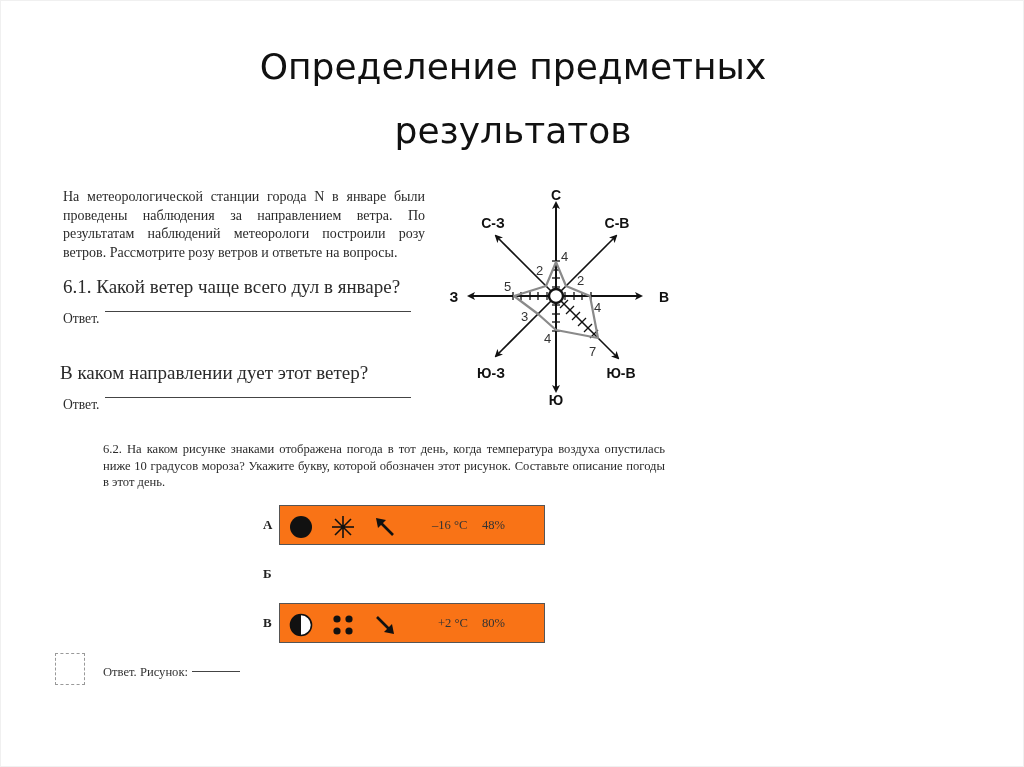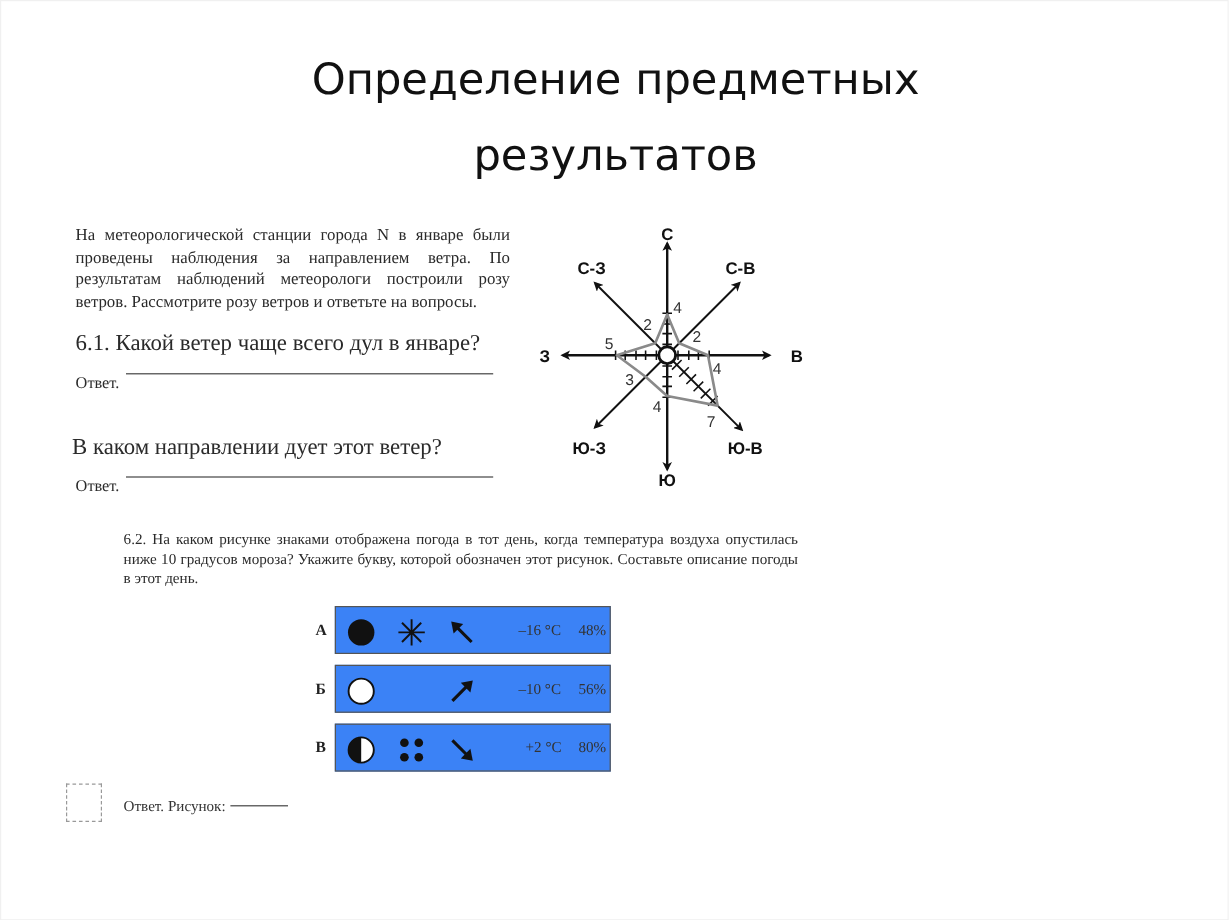--- a/index.html
+++ b/index.html
@@ -10,21 +10,21 @@
     .para { position: absolute; left: 62px; top: 187px; width: 362px; font-size: 14px; line-height: 18.5px; text-align: justify; text-align-last: left; color: #2a2a2a; }
     .q { position: absolute; font-size: 19px; color: #2a2a2a; white-space: nowrap; }
     .answer-row { position: absolute; display: flex; font-size: 13.6px; color: #2a2a2a; }
     .answer-line { display: inline-block; height: 1px; background: #444; margin-left: 6px; margin-bottom: 3px; }
     .rose { position: absolute; left: 440px; top: 180px; width: 240px; height: 230px; }
     .rose text { font-family: "Liberation Sans", sans-serif; }
     .task2 { position: absolute; left: 102px; top: 440px; width: 562px; font-size: 12.6px; line-height: 16.6px; text-align: justify; text-align-last: left; color: #2a2a2a; }
     .wtable { position: absolute; left: 258px; top: 504px; width: 250px; }
     .wrow { position: absolute; left: 0; width: 250px; height: 42px; }
     .wletter { position: absolute; left: 4px; top: 12px; font-size: 13px; font-weight: bold; color: #222; }
-    .wbox { position: absolute; left: 20px; top: 0; width: 230px; height: 40px; border: 1.5px solid #555; background: #3b82f6; }
+    .wbox { position: absolute; left: 20px; top: 0; width: 266px; height: 40px; border: 1.5px solid #555; background: #f97316; }
     .wicon { position: absolute; top: 8px; width: 26px; height: 26px; }
     .wtemp { position: absolute; left: 152px; top: 12px; font-size: 12.6px; color: #333; white-space: nowrap; }
     .whum { position: absolute; left: 202px; top: 12px; font-size: 12.6px; color: #333; white-space: nowrap; }
     .ansbox { position: absolute; left: 54px; top: 652px; width: 30px; height: 32px; border: 1px dashed #999; }
     .ans2 { position: absolute; left: 102px; top: 664px; font-size: 12.6px; color: #333; display: flex; align-items: center; }
     .ans2 .answer-line { width: 48px; margin-left: 4px; margin-bottom: 2px; }
   </style>
 </head>
 <body>
 
@@ -141,31 +141,20 @@
           <line x1="21" y1="21" x2="8" y2="8" stroke="#111" stroke-width="2.6"></line>
           <polygon points="4,4 14,6 6,14" fill="#111"></polygon>
         </svg>
         <span class="wtemp">–16 °C</span>
         <span class="whum">48%</span>
       </div>
     </div>
 
     <div class="wrow" style="top:49px;">
       <span class="wletter">Б</span>
-      <div class="wbox">
-        <svg class="wicon" style="left:8px;" viewBox="0 0 26 26">
-          <circle cx="13" cy="13" r="10.5" fill="#fff" stroke="#111" stroke-width="1.6"></circle>
-        </svg>
-        <svg class="wicon" style="left:92px;" viewBox="0 0 26 26">
-          <line x1="5" y1="21" x2="18" y2="8" stroke="#111" stroke-width="2.6"></line>
-          <polygon points="22,4 20,14 12,6" fill="#111"></polygon>
-        </svg>
-        <span class="wtemp">–10 °C</span>
-        <span class="whum">56%</span>
-      </div>
     </div>
 
     <div class="wrow" style="top:98px;">
       <span class="wletter">В</span>
       <div class="wbox">
         <svg class="wicon" style="left:8px;" viewBox="0 0 26 26">
           <circle cx="13" cy="13" r="10.5" fill="#fff" stroke="#111" stroke-width="1.6"></circle>
           <path d="M13,2.5 A10.5,10.5 0 0 0 13,23.5 Z" fill="#111"></path>
         </svg>
         <svg class="wicon" style="left:50px;" viewBox="0 0 26 26">

